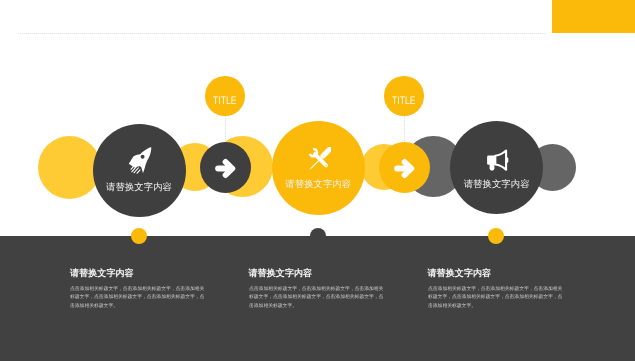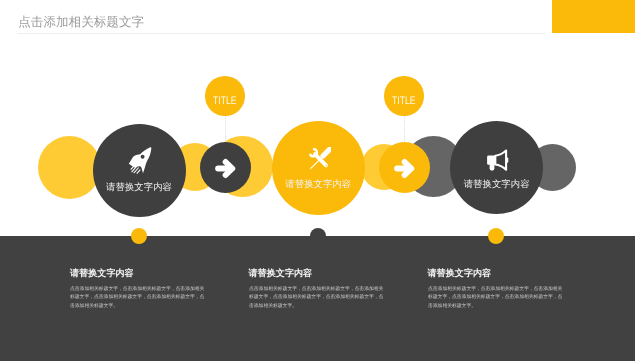--- a/index.html
+++ b/index.html
@@ -50,21 +50,20 @@
   .col .body{position:absolute;top:16.2px;left:0;width:270px;
      transform:scale(.5);transform-origin:0 0;}
   .col p{margin:0;font-size:9.6px;line-height:17.3px;color:#cbcbcb;width:270px;
          letter-spacing:0;text-align:left;}
 </style>
 </head>
 <body>
 
 <div id="slide">
 
-  <div class="abs" id="title-text">点击添加相关标题文字</div>
   <div class="abs" id="title-rule"></div>
   <div class="abs" id="accent-rect"></div>
 
   <div class="abs" id="dark-band"></div>
 
   <div id="stage">
 
     <div class="circ sat-yellow" style="left:37.5px;top:135.5px;width:63px;height:63px"></div>
     <div class="circ sat-yellow" style="left:171px;top:143px;width:48px;height:48px"></div>
     <div class="circ sat-yellow" style="left:211.5px;top:136px;width:61px;height:61px"></div>

